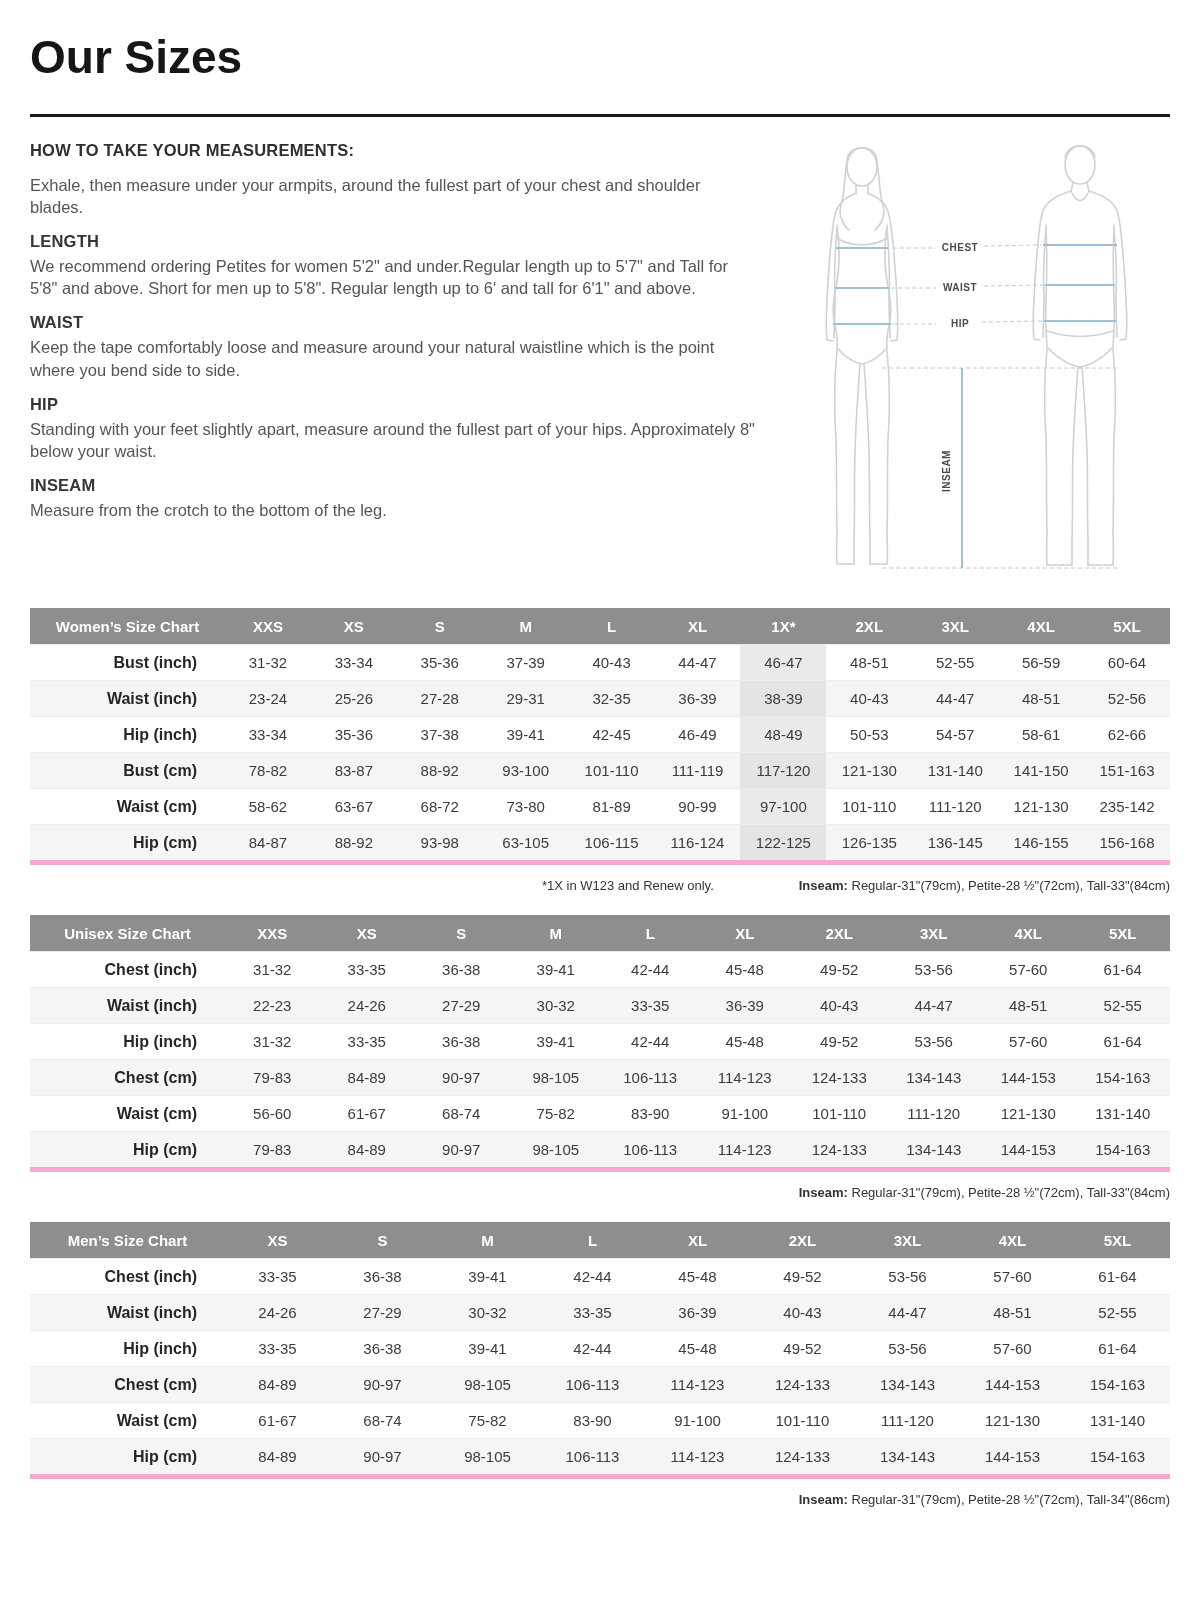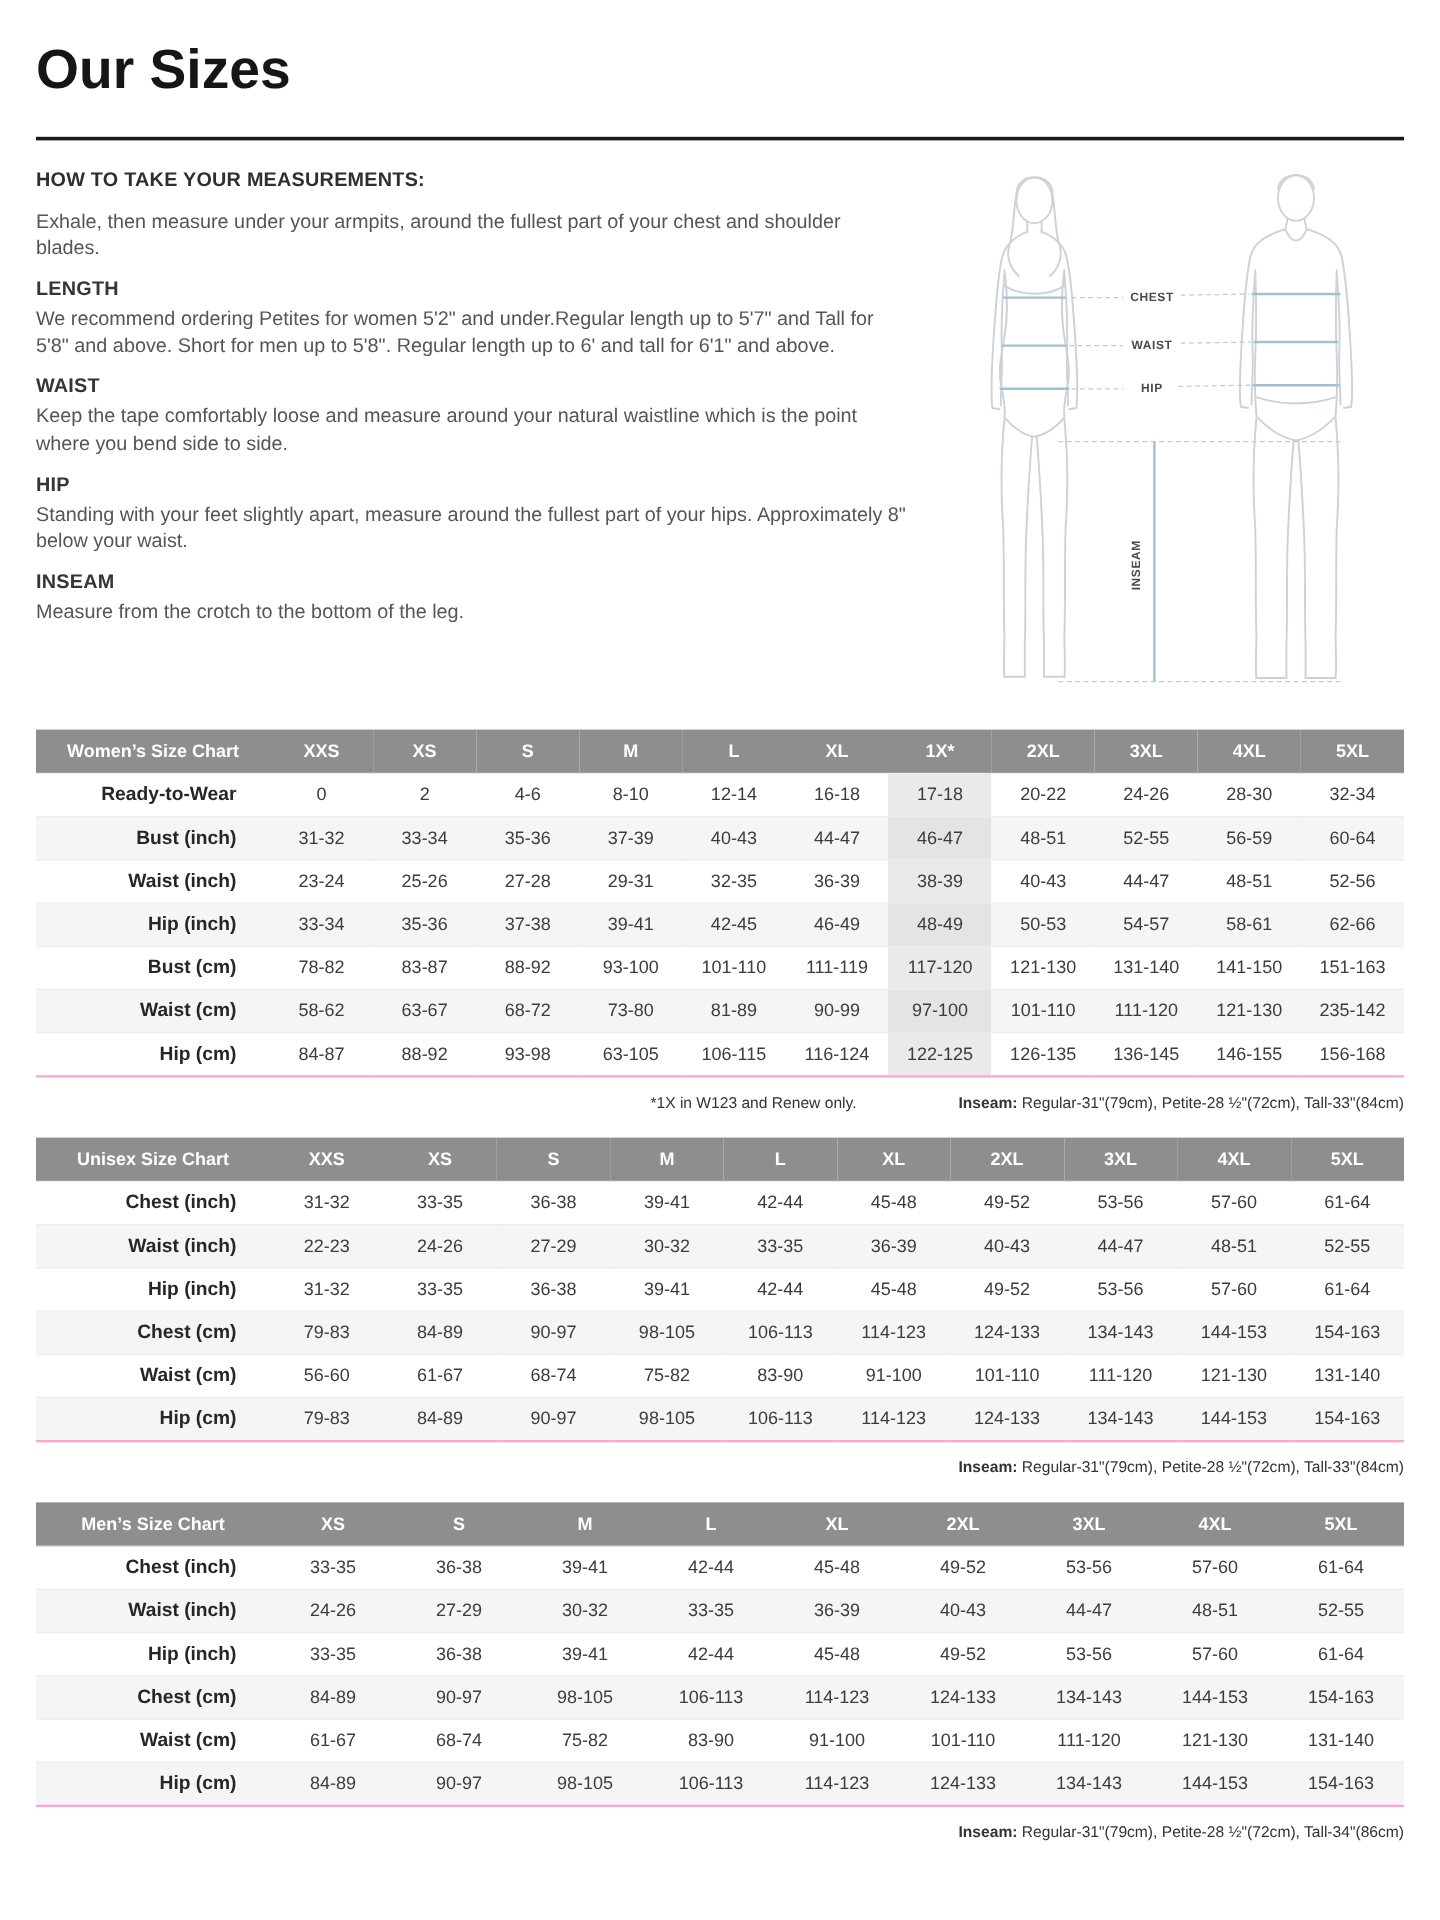--- a/index.html
+++ b/index.html
@@ -8,21 +8,21 @@
   h1{font-size:46px;font-weight:800;color:#161616;margin:6px 0 30px;letter-spacing:0}
   .title-rule{height:0;border-bottom:3px solid #1a1a1a;margin-bottom:24px}
   .top{display:flex;gap:33px;margin-bottom:18px}
   .instructions{width:742px}
   .instr-heading{font-size:16.5px;font-weight:bold;color:#2f2f2f;letter-spacing:.2px;margin-bottom:14px}
   .section{margin-bottom:14px}
   .sec-title{font-size:16.5px;font-weight:bold;color:#353535;margin:14px 0 4px;letter-spacing:.2px}
   .sec-body{font-size:16.5px;line-height:1.34;color:#555555}
   .figure{flex:1;display:flex;justify-content:flex-end;margin-top:-6px}
   svg text{font-family:"Liberation Sans",sans-serif;font-size:10px;font-weight:bold;fill:#4a4a4a;letter-spacing:.5px}
-  table.sizes{width:1140px;border-collapse:collapse;table-layout:fixed;border-bottom:2px solid #f9a8d4}
+  table.sizes{width:1140px;border-collapse:collapse;table-layout:fixed;border-bottom:5px solid #f9a8d4}
   table.sizes th{background:#8e8e8e;color:#ffffff;font-size:15px;font-weight:bold;height:36px;text-align:center;padding:0}
   table.sizes td{font-size:15px;color:#3c3c3c;text-align:center;border-top:1px solid #ececec;height:35px;padding:0}
   .tbl-1 td,.tbl-2 td{height:39px}
   table.sizes tbody tr:nth-child(even){background:#f5f5f5}
   table.sizes td.rowlabel{font-weight:bold;color:#262626;text-align:right;padding-right:28px;font-size:16px}
   table.sizes td.hl{background:#eaeaea}
   table.sizes tbody tr:nth-child(even) td.hl{background:#e4e4e4}
   .notes{width:1140px;display:flex;justify-content:flex-end;align-items:baseline;gap:85px;font-size:13px;color:#333333;margin:13px 0 22px}
   .notes b{font-weight:bold}
 </style>
@@ -158,34 +158,20 @@
               <th>XL</th>
               <th>1X*</th>
               <th>2XL</th>
               <th>3XL</th>
               <th>4XL</th>
               <th>5XL</th>
             </tr>
           </thead>
           <tbody>
             <tr>
-              <td class="rowlabel">Ready-to-Wear</td>
-              <td>0</td>
-              <td>2</td>
-              <td>4-6</td>
-              <td>8-10</td>
-              <td>12-14</td>
-              <td>16-18</td>
-              <td class="hl">17-18</td>
-              <td>20-22</td>
-              <td>24-26</td>
-              <td>28-30</td>
-              <td>32-34</td>
-            </tr>
-            <tr>
               <td class="rowlabel">Bust (inch)</td>
               <td>31-32</td>
               <td>33-34</td>
               <td>35-36</td>
               <td>37-39</td>
               <td>40-43</td>
               <td>44-47</td>
               <td class="hl">46-47</td>
               <td>48-51</td>
               <td>52-55</td>

